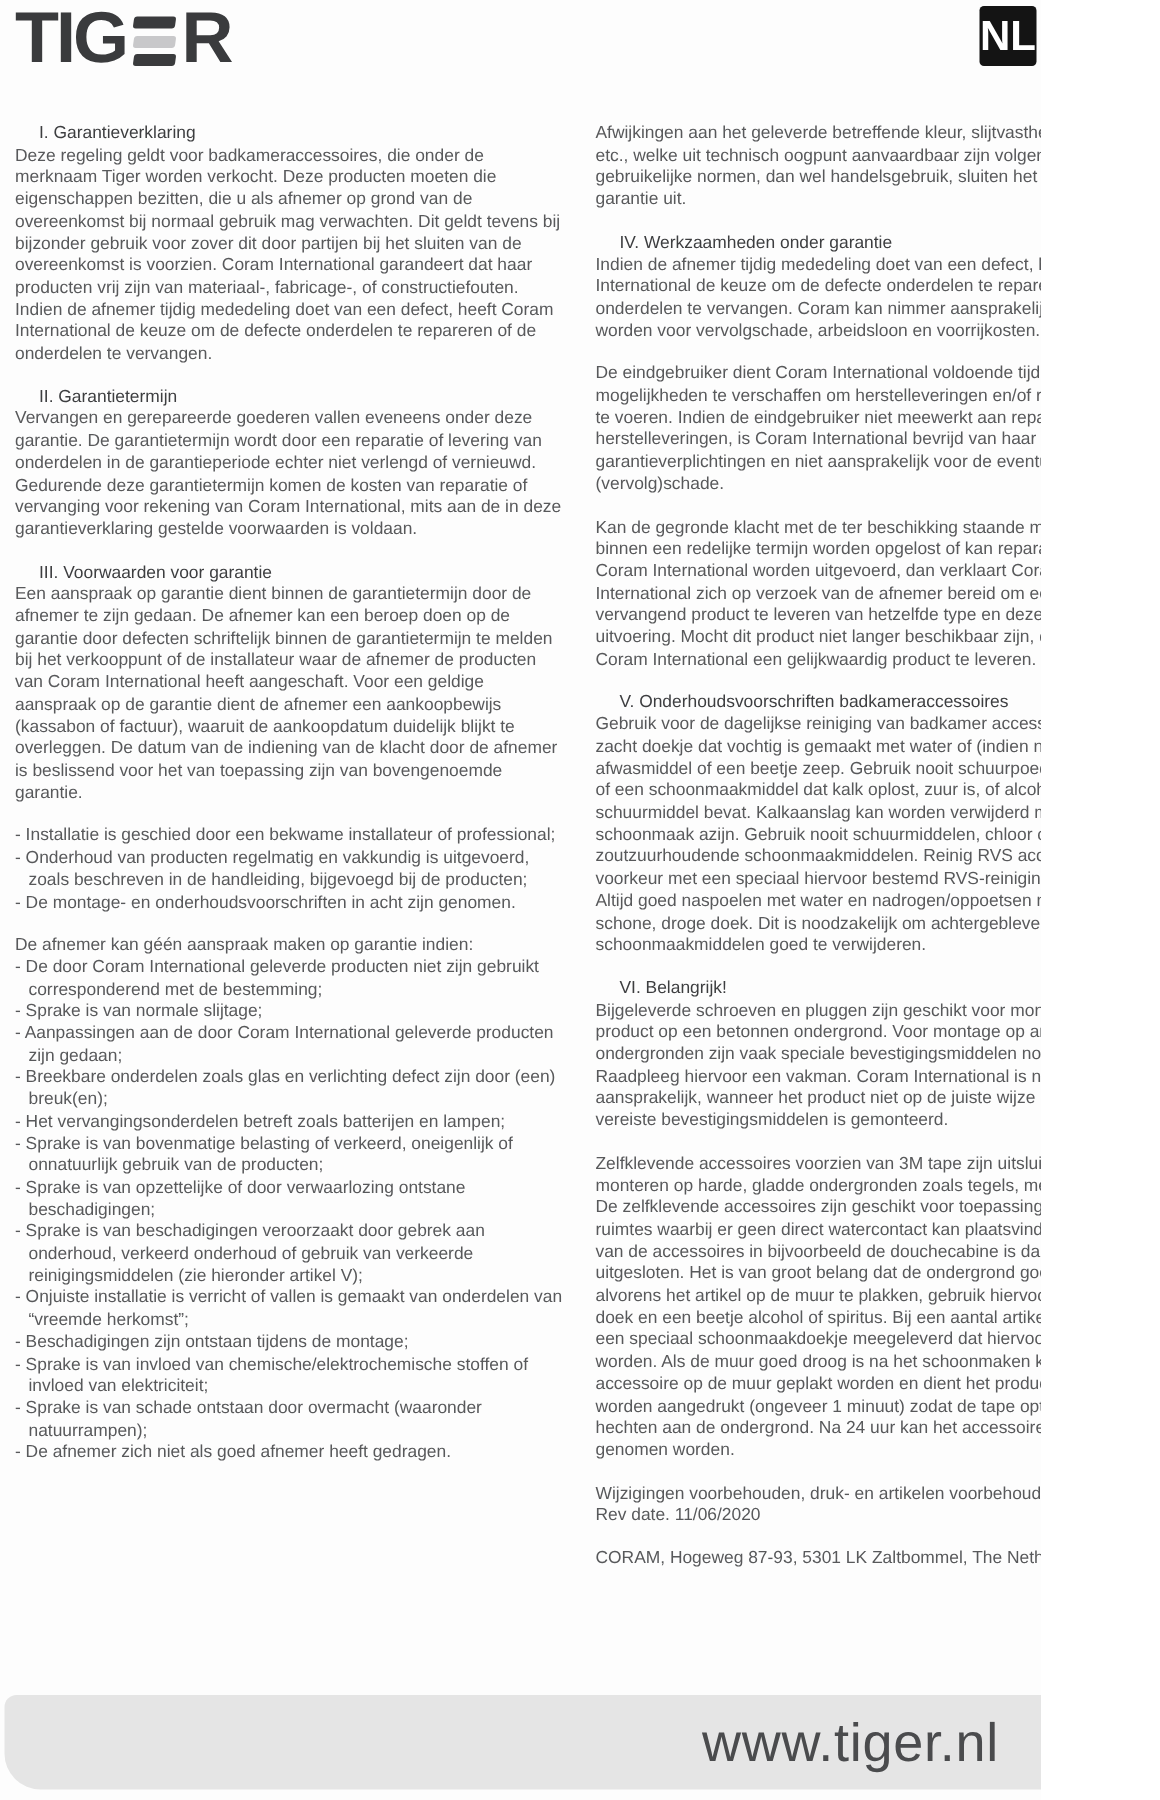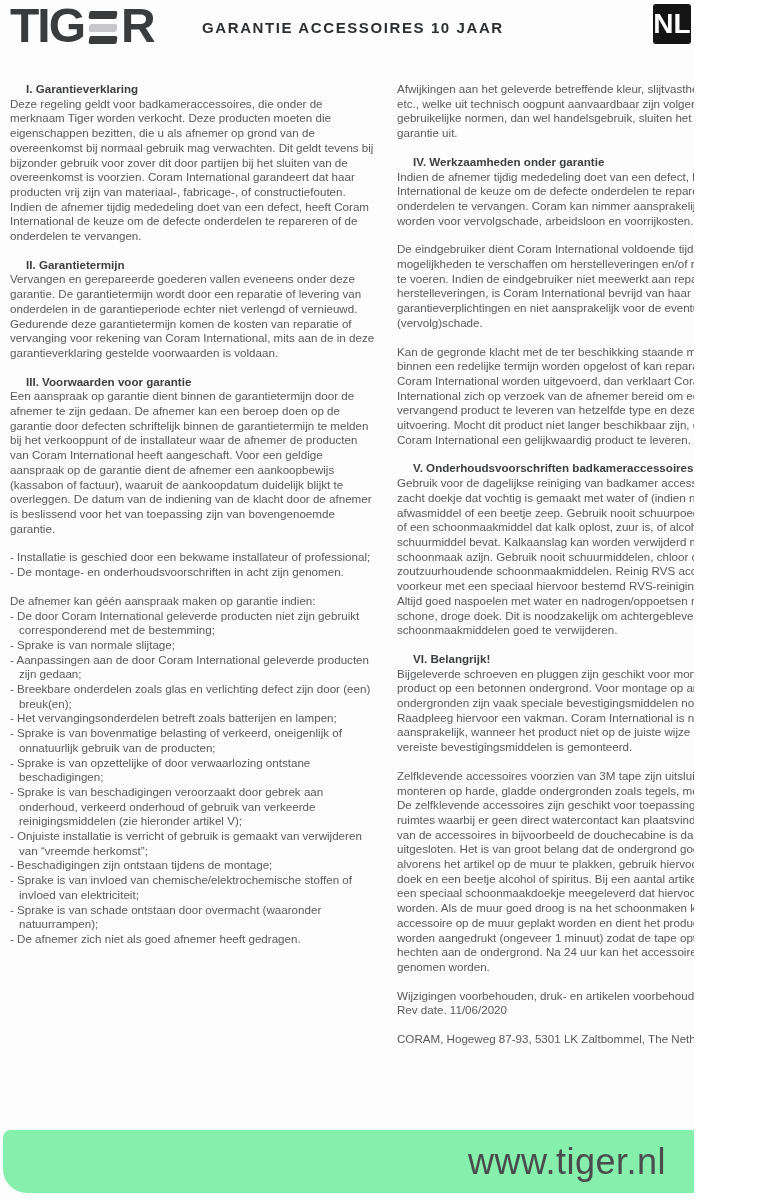--- a/index.html
+++ b/index.html
@@ -77,39 +77,39 @@
     font-size: 11.6px;
     line-height: 14.7px;
     color: #58595b;
   }
   .col-left  { left: 10px;  width: 369px; }
   .col-right { left: 397px; width: 371px; }
 
   .block { margin: 0 0 14px 0; }
   .block h3 {
     font-size: 11.6px;
-    font-weight: 700;
+    font-weight: 400;
     color: #3d3e40;
     line-height: 14.7px;
     padding-left: 16px;
   }
   .block p { margin: 0; }
 
   .bullet {
     padding-left: 9px;
     text-indent: -9px;
   }
 
   
   .footer-bar {
     position: absolute;
     left: 3px; right: 0;
     top: 1130px;
     height: 63px;
-    background: #86efac;
+    background: #e5e5e5;
     border-radius: 8px 0 0 24px;
     display: flex;
     align-items: center;
     justify-content: flex-end;
     padding-right: 28px;
   }
   .footer-url {
     font-size: 36px;
     font-weight: 400;
     letter-spacing: 0.5px;
@@ -125,21 +125,20 @@
   <div class="logo">
     <span class="logo-text">TIG</span>
     <span class="logo-e">
       <span class="bar dark"></span>
       <span class="bar light"></span>
       <span class="bar dark"></span>
     </span>
     <span class="logo-text">R</span>
   </div>
 
-  <div class="doc-title">GARANTIE ACCESSOIRES 10 JAAR</div>
 
   <div class="lang-badge">NL</div>
 
   <div class="col col-left">
 
     <div class="block">
       <h3>I. Garantieverklaring</h3>
       <p>Deze regeling geldt voor badkameraccessoires, die onder de merknaam Tiger worden verkocht. Deze producten moeten die eigenschappen bezitten, die u als afnemer op grond van de overeenkomst bij normaal gebruik mag verwachten. Dit geldt tevens bij bijzonder gebruik voor zover dit door partijen bij het sluiten van de overeenkomst is voorzien. Coram International garandeert dat haar producten vrij zijn van materiaal-, fabricage-, of constructiefouten. Indien de afnemer tijdig mededeling doet van een defect, heeft Coram International de keuze om de defecte onderdelen te repareren of de onderdelen te vervangen.</p>
     </div>
 
@@ -150,36 +149,37 @@
     </div>
 
     <div class="block">
       <h3>III. Voorwaarden voor garantie</h3>
       <p>Een aanspraak op garantie dient binnen de garantietermijn door de afnemer te zijn gedaan. De afnemer kan een beroep doen op de garantie door defecten schriftelijk binnen de garantietermijn te melden bij het verkooppunt of de installateur waar de afnemer de producten van Coram International heeft aangeschaft. Voor een geldige aanspraak op de garantie dient de afnemer een aankoopbewijs (kassabon of factuur), waaruit de aankoopdatum duidelijk blijkt te overleggen. De datum van de indiening van de klacht door de afnemer is beslissend voor het van toepassing zijn van bovengenoemde garantie.</p>
     </div>
 
     <div class="block">
       <div>
           <div class="bullet">- Installatie is geschied door een bekwame installateur of professional;</div>
+          <div class="bullet">- Onderhoud van producten regelmatig en vakkundig is uitgevoerd, zoals beschreven in de handleiding, bijgevoegd bij de producten;</div>
           <div class="bullet">- De montage- en onderhoudsvoorschriften in acht zijn genomen.</div>
         </div>
     </div>
 
     <div class="block">
       <p>De afnemer kan géén aanspraak maken op garantie indien:</p>
       <div>
           <div class="bullet">- De door Coram International geleverde producten niet zijn gebruikt corresponderend met de bestemming;</div>
           <div class="bullet">- Sprake is van normale slijtage;</div>
           <div class="bullet">- Aanpassingen aan de door Coram International geleverde producten zijn gedaan;</div>
           <div class="bullet">- Breekbare onderdelen zoals glas en verlichting defect zijn door (een) breuk(en);</div>
           <div class="bullet">- Het vervangingsonderdelen betreft zoals batterijen en lampen;</div>
           <div class="bullet">- Sprake is van bovenmatige belasting of verkeerd, oneigenlijk of onnatuurlijk gebruik van de producten;</div>
           <div class="bullet">- Sprake is van opzettelijke of door verwaarlozing ontstane beschadigingen;</div>
           <div class="bullet">- Sprake is van beschadigingen veroorzaakt door gebrek aan onderhoud, verkeerd onderhoud of gebruik van verkeerde reinigingsmiddelen (zie hieronder artikel V);</div>
-          <div class="bullet">- Onjuiste installatie is verricht of gebruik is gemaakt van verwijderen van “vreemde herkomst”;</div>
+          <div class="bullet">- Onjuiste installatie is verricht of vallen is gemaakt van onderdelen van “vreemde herkomst”;</div>
           <div class="bullet">- Beschadigingen zijn ontstaan tijdens de montage;</div>
           <div class="bullet">- Sprake is van invloed van chemische/elektrochemische stoffen of invloed van elektriciteit;</div>
           <div class="bullet">- Sprake is van schade ontstaan door overmacht (waaronder natuurrampen);</div>
           <div class="bullet">- De afnemer zich niet als goed afnemer heeft gedragen.</div>
         </div>
     </div>
 
   </div>
 
   <div class="col col-right">

